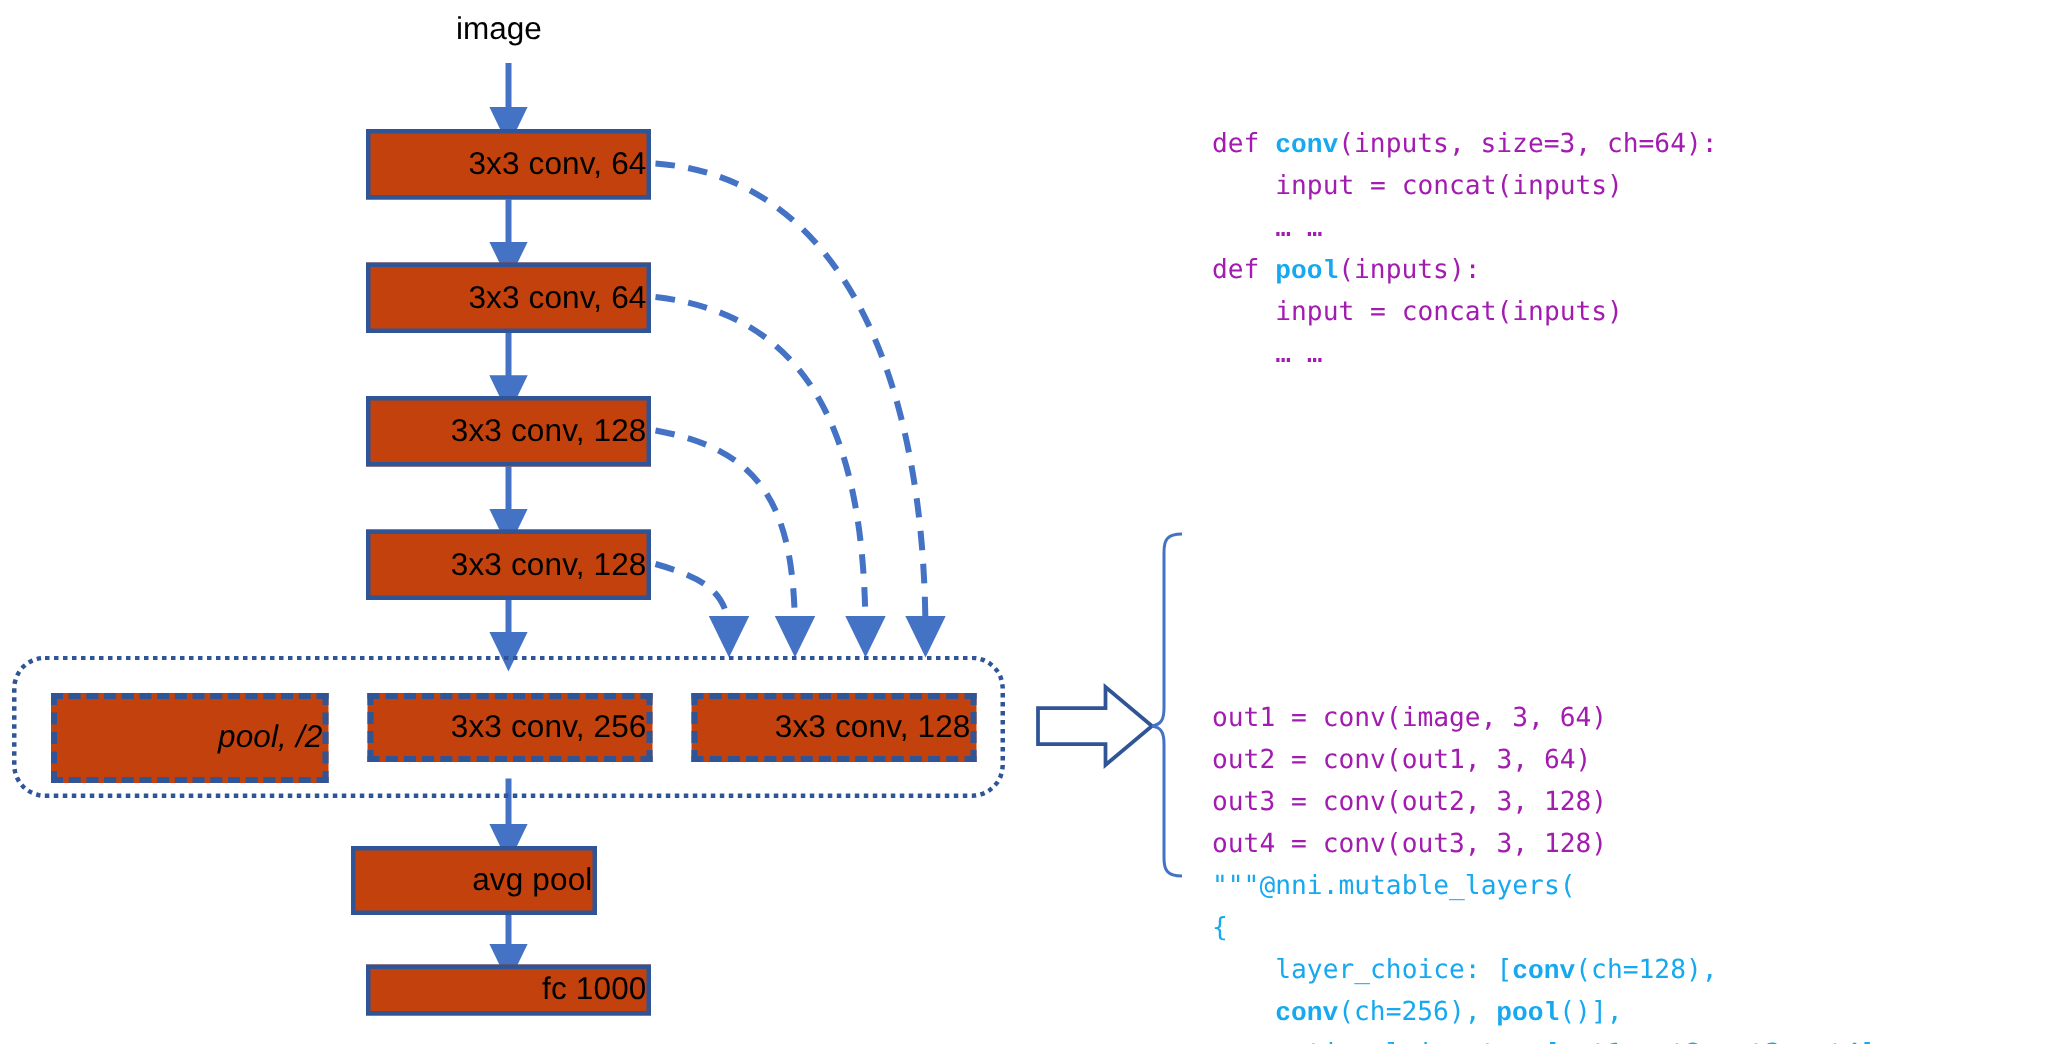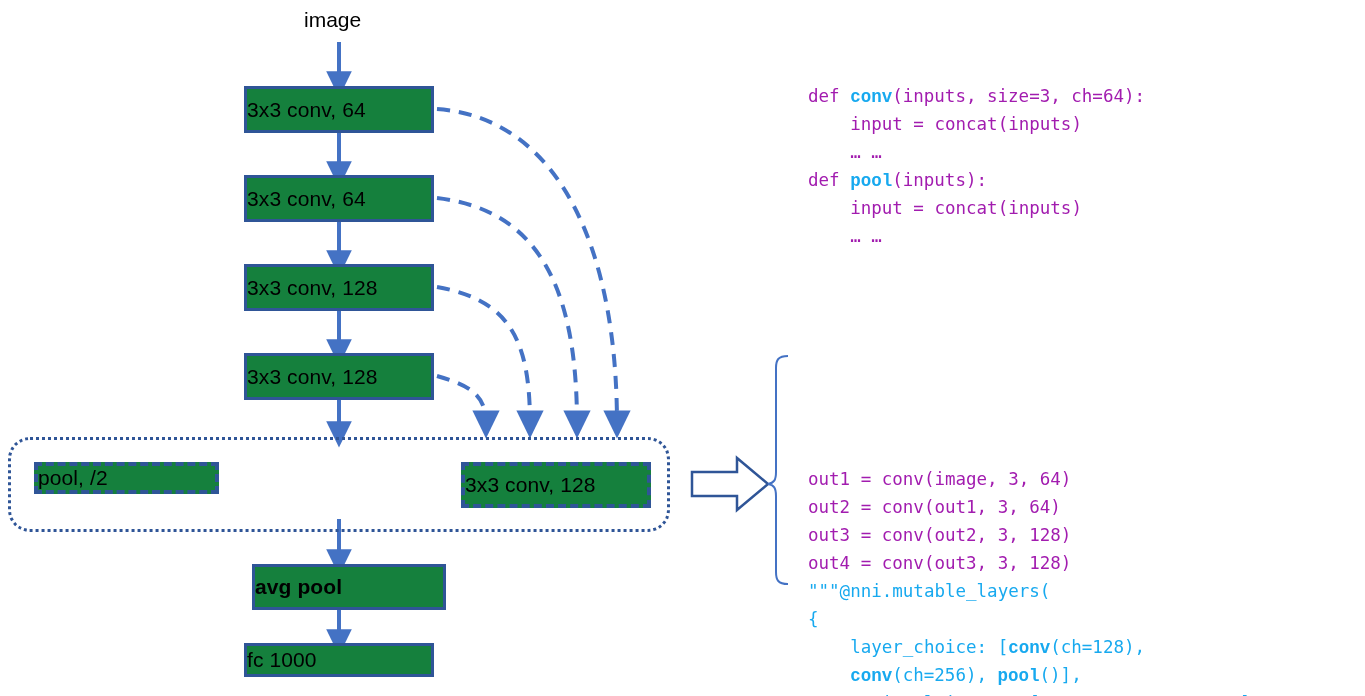--- a/index.html
+++ b/index.html
@@ -26,22 +26,22 @@
     position: absolute;
     left: 0; top: 0;
     width: 790px; height: 696px;
   }
 
   .node {
     position: absolute;
     box-sizing: border-box;
     display: flex;
     align-items: center;
-    justify-content: flex-start;
-    background: #15803d;
+    justify-content: flex-end;
+    background: #c2410c;
     border: 3px solid #2f5597;
     color: #000000;
     font-size: 21px;
     font-family: "Liberation Sans", sans-serif;
     letter-spacing: 0.1px;
     white-space: nowrap;
   }
   .node.dashed {
     border: 4px dashed #2f5597;
   }
@@ -132,28 +132,31 @@
   </div>
   <div class="node" style="left:244px; top:264px; width:190px; height:47px;">
     <span>3x3 conv, 128</span>
   </div>
   <div class="node" style="left:244px; top:353px; width:190px; height:47px;">
     <span>3x3 conv, 128</span>
   </div>
 
   <div class="mutable-box" style="left:8px; top:437px; width:662px; height:95px;"></div>
 
-  <div class="node dashed" style="left:34px; top:462px; width:185px; height:32px;">
+  <div class="node dashed" style="left:34px; top:462px; width:185px; height:60px;font-style:italic;">
     <span>pool, /2</span>
+  </div>
+  <div class="node dashed" style="left:245px; top:462px; width:190px; height:46px;">
+    <span>3x3 conv, 256</span>
   </div>
   <div class="node dashed" style="left:461px; top:462px; width:190px; height:46px;">
     <span>3x3 conv, 128</span>
   </div>
 
-  <div class="node" style="left:252px; top:564px; width:194px; height:46px;font-weight:bold;">
+  <div class="node" style="left:234px; top:564px; width:164px; height:46px;">
     <span>avg pool</span>
   </div>
   <div class="node" style="left:244px; top:643px; width:190px; height:34px;">
     <span>fc 1000</span>
   </div>
 </div>
 
 <div id="code">
   <div id="code-defs"><span class="ln"><span class="teal">def </span><span class="kw">conv</span><span class="teal">(inputs, size=3, ch=64):</span></span><span class="ln"><span class="teal">    input = concat(inputs)</span></span><span class="ln"><span class="teal">    … …</span></span><span class="ln"><span class="teal">def </span><span class="kw">pool</span><span class="teal">(inputs):</span></span><span class="ln"><span class="teal">    input = concat(inputs)</span></span><span class="ln"><span class="teal">    … …</span></span></div>
   <span class="gap"></span>

